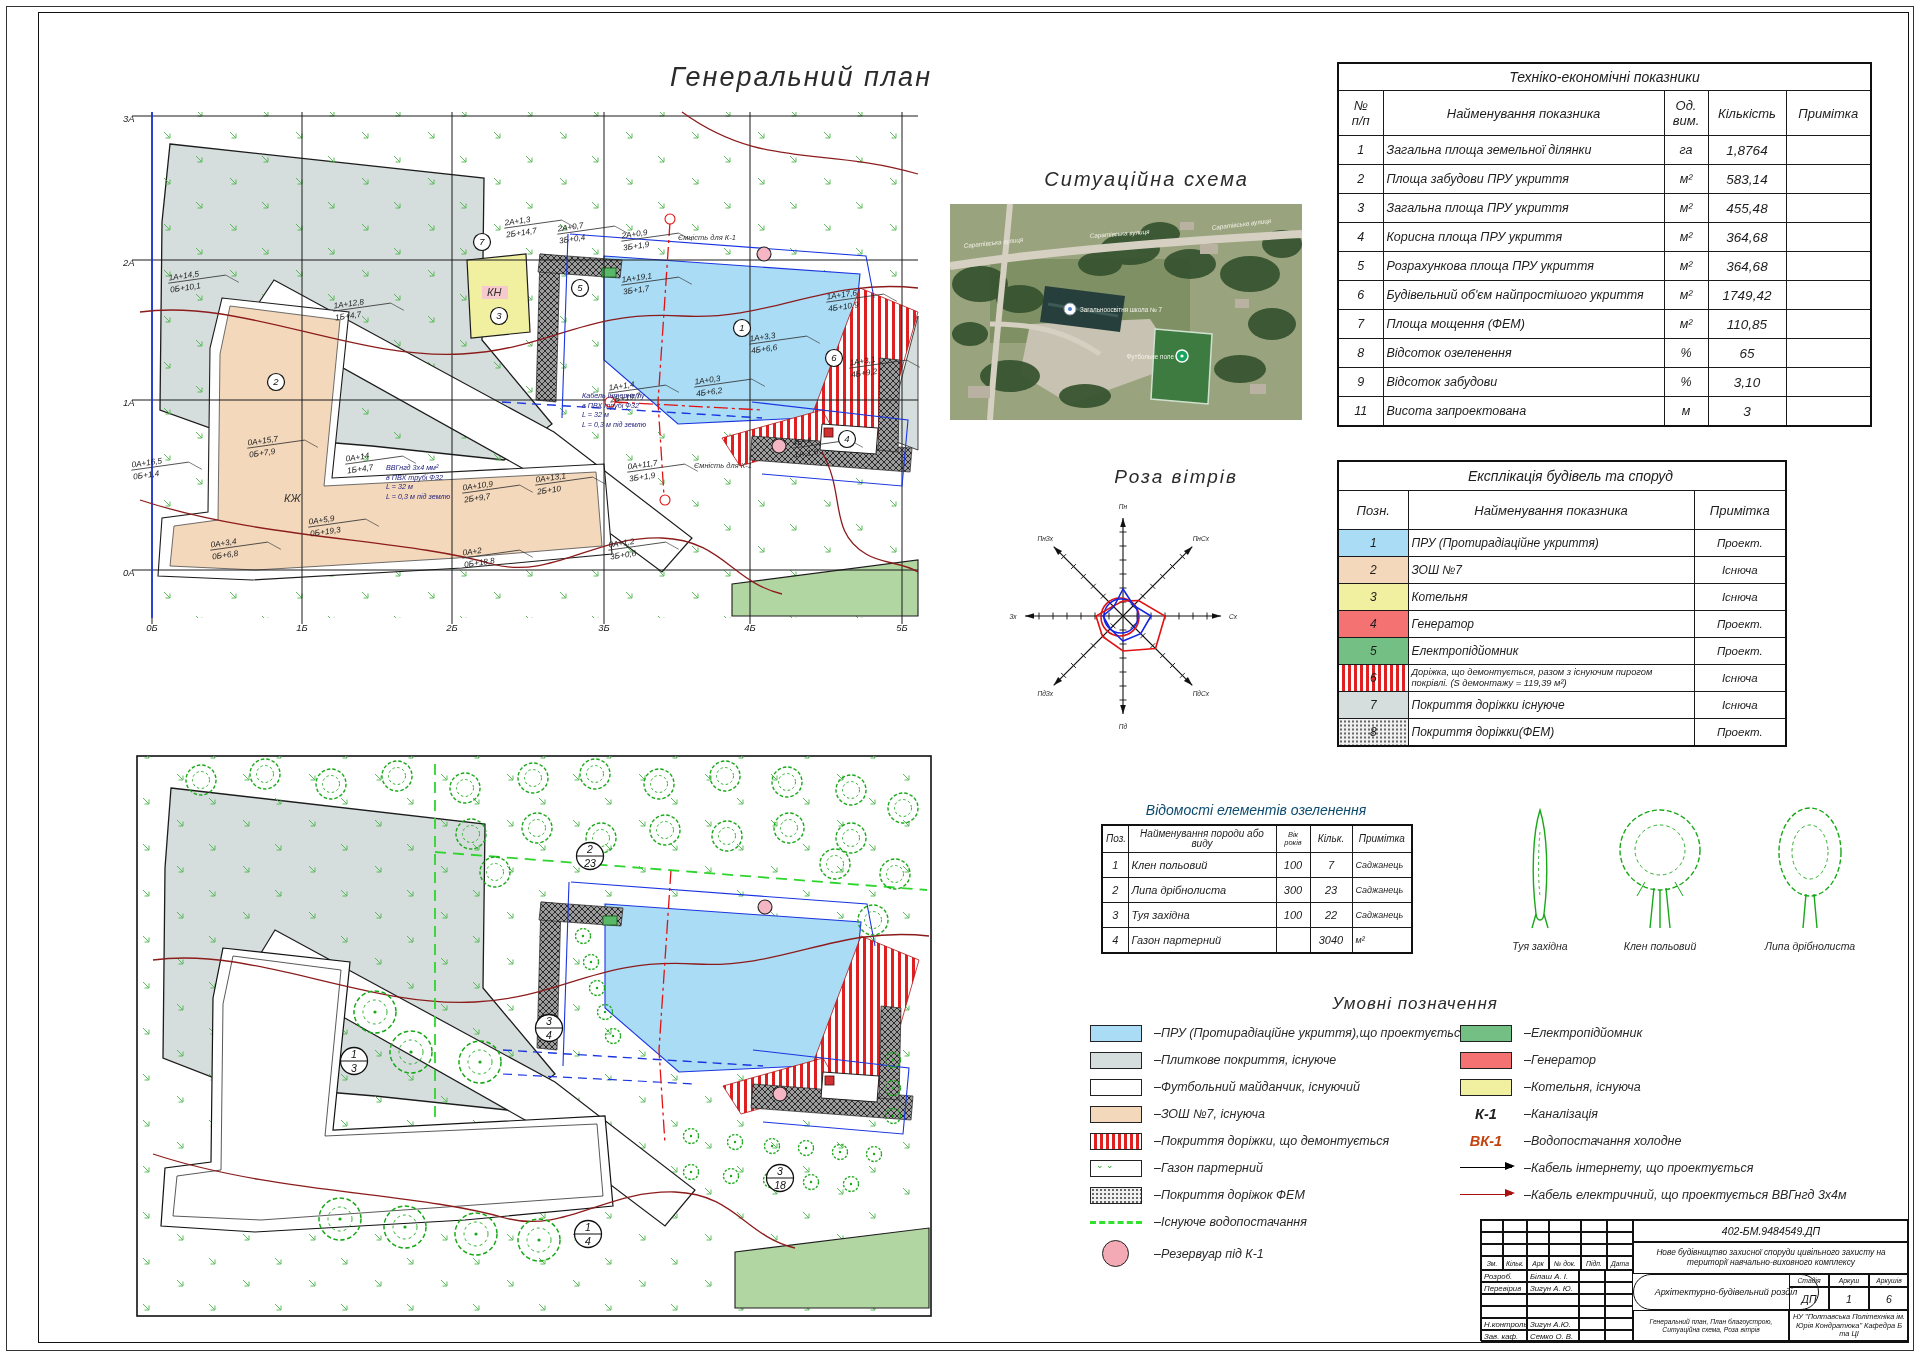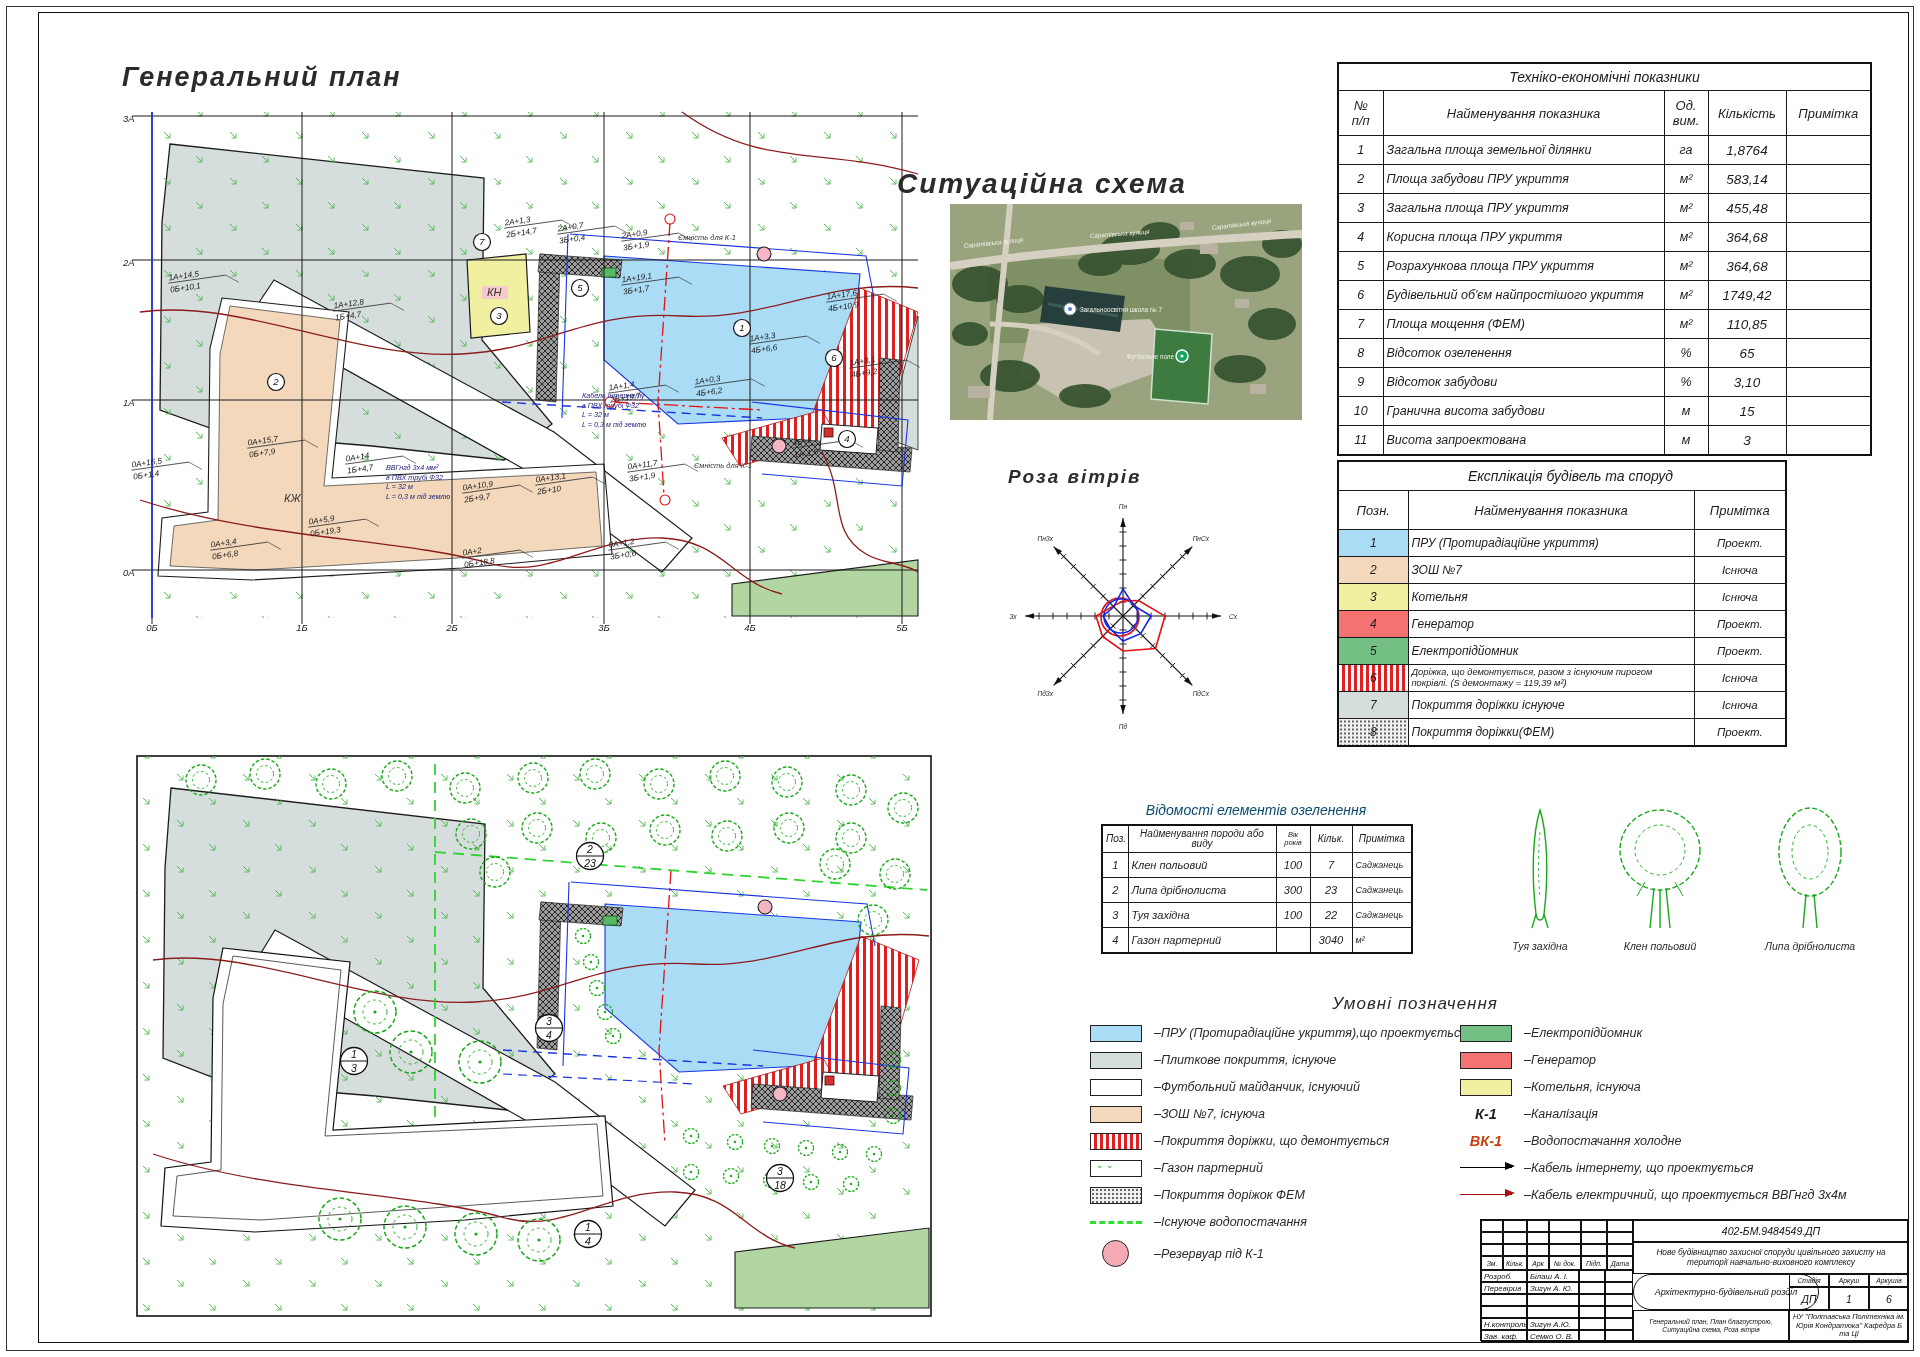--- a/index.html
+++ b/index.html
@@ -1,20 +1,20 @@
 <!DOCTYPE html>
 <html><head>
 <meta charset="utf-8">
 <style>
   html,body{margin:0;padding:0;background:#fff;}
   #sheet{position:relative;width:1920px;height:1357px;background:#fff;overflow:hidden;
          font-family:"Liberation Sans",sans-serif;color:#222;}
   .outer-frame{position:absolute;left:6px;top:6px;width:1906px;height:1343px;border:1px solid #333;}
   .main-frame{position:absolute;left:38px;top:12px;width:1869px;height:1329px;border:1.8px solid #111;}
-  .dtitle{position:absolute;text-align:left;font-style:italic;font-weight:bold;color:#2b2b2b;letter-spacing:2px;}
+  .dtitle{position:absolute;text-align:right;font-style:italic;font-weight:normal;color:#2b2b2b;letter-spacing:2px;}
   
   table.dr{border-collapse:collapse;table-layout:fixed;position:absolute;background:#fff;
            font-style:italic;color:#1d1d1d;}
   table.dr td,table.dr th{border:1px solid #1a1a1a;overflow:hidden;padding:0 3px;font-weight:normal;}
   table.dr{border:2px solid #111;}
   .tc{text-align:center;}
   #tep{left:1337px;top:62px;width:533px;font-size:12.5px;}
   #tep td{height:28px;}
   #tep .trow-title td{height:26px;font-size:14px;text-align:center;}
   #tep .hrow th{height:44px;text-align:center;font-size:13px;white-space:pre-line;}
@@ -629,21 +629,21 @@
         </g>
         <g transform="translate(453,490)">
           <circle cx="0" cy="0" r="13.5" fill="#fff" stroke="#111" stroke-width="1.3"></circle>
           <line x1="-13" y1="0" x2="13" y2="0" stroke="#111" stroke-width="1"></line>
           <text x="0" y="-3.5" text-anchor="middle" class="fr-t">1</text>
           <text x="0" y="10.5" text-anchor="middle" class="fr-t">4</text>
         </g>
       </g>
   </svg>
 
-  <div class="dtitle" style="left:897px;top:168px;width:352px;font-size:28px;">Ситуаційна схема</div>
+  <div class="dtitle" style="left:897px;top:168px;width:352px;font-size:20px;">Ситуаційна схема</div>
   <svg style="position:absolute;left:950px;top:204px;" width="352" height="216" viewBox="0 0 352 216">
     <rect width="352" height="216" fill="#99a37e"></rect>
     <rect x="40" y="55" width="200" height="84" fill="#7f9064"></rect>
     <polygon points="80,120 200,115 230,160 120,200 70,170" fill="#c8c2b2"></polygon>
     <g fill="#35522e" opacity="0.92">
       <ellipse cx="30" cy="80" rx="28" ry="18"></ellipse>
         <ellipse cx="70" cy="95" rx="24" ry="14"></ellipse>
       <ellipse cx="180" cy="45" rx="30" ry="16"></ellipse>
         <ellipse cx="240" cy="60" rx="26" ry="15"></ellipse>
       <ellipse cx="300" cy="70" rx="30" ry="18"></ellipse>
@@ -842,27 +842,20 @@
           <td></td>
         </tr>
         <tr>
           <td class="tc">9</td>
           <td>Відсоток забудови</td>
           <td class="unit">%</td>
           <td class="qty">3,10</td>
           <td></td>
         </tr>
         <tr>
-          <td class="tc">10</td>
-          <td>Гранична висота забудови</td>
-          <td class="unit">м</td>
-          <td class="qty">15</td>
-          <td></td>
-        </tr>
-        <tr>
           <td class="tc">11</td>
           <td>Висота запроектована</td>
           <td class="unit">м</td>
           <td class="qty">3</td>
           <td></td>
         </tr>
       </tbody>
   </table>
 
   <table class="dr" id="expl">

